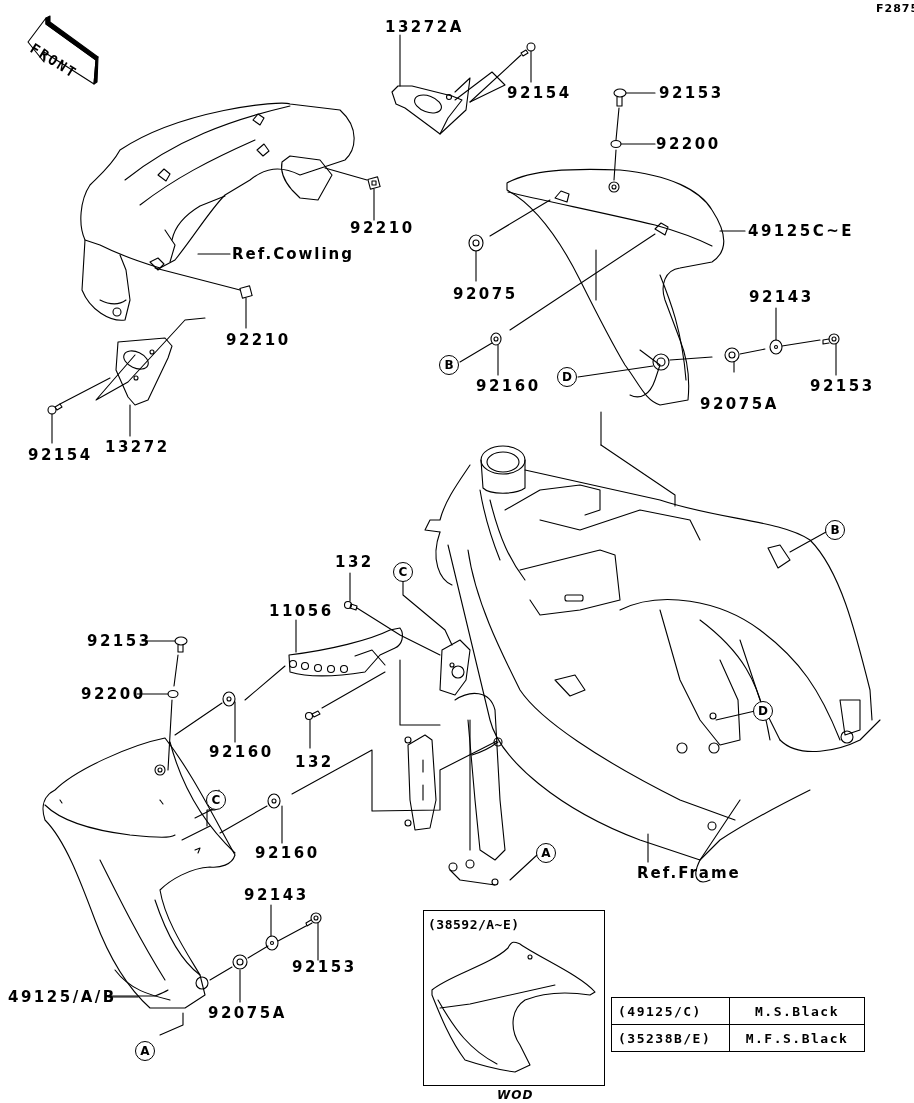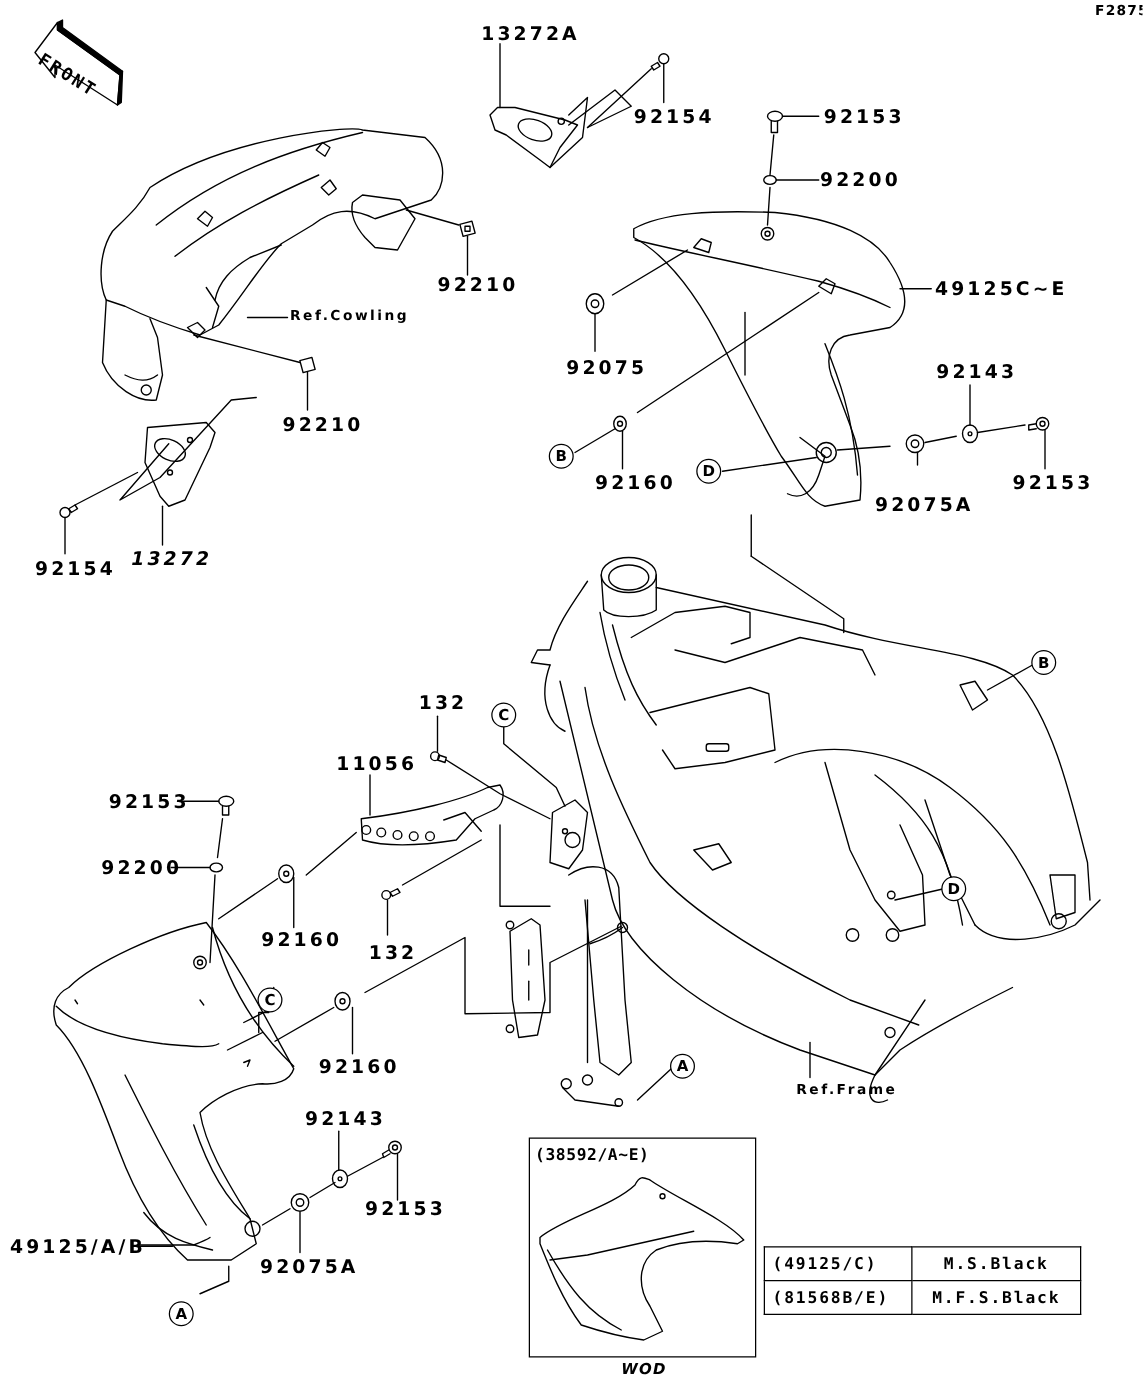--- a/index.html
+++ b/index.html
@@ -1,21 +1,21 @@
 <!DOCTYPE html>
 <html><head>
 <meta charset="utf-8">
 <style>
   html, body { margin: 0; padding: 0; background: #ffffff; }
   body { width: 914px; height: 1103px; position: relative; overflow: hidden;
          font-family: "DejaVu Sans Mono", monospace; color: #000; }
   #canvas { position: absolute; left: 0; top: 0; width: 914px; height: 1103px; }
   .lbl { position: absolute; font-family: "DejaVu Sans", sans-serif; font-weight: bold;
          font-size: 15px; letter-spacing: 2.5px; color: #000; white-space: nowrap; line-height: 1; }
-  .ref { font-size: 11px; letter-spacing: 2px; }
+  .ref { font-size: 15px; letter-spacing: 2px; }
   .figno { position: absolute; left: 848px; top: 2px; font-family: "DejaVu Sans", sans-serif;
            font-weight: bold; font-size: 11px; letter-spacing: 1px; margin-left: 28px; }
   .callout { position: absolute; width: 20px; height: 20px; border: 1.3px solid #000; border-radius: 50%;
              background: #fff; font-family: "DejaVu Sans", sans-serif; font-weight: bold; font-size: 12px;
              display: flex; align-items: center; justify-content: center; box-sizing: border-box; }
   .inset { position: absolute; left: 423px; top: 910px; width: 182px; height: 176px;
            border: 1.5px solid #000; box-sizing: border-box; }
   .inset-title { position: absolute; left: 4px; top: 6px; font-family: "DejaVu Sans Mono", monospace;
                  font-weight: bold; font-size: 13px; letter-spacing: 0.5px; }
   .inset-caption { position: absolute; left: 497px; top: 1088px; font-family: "DejaVu Sans", sans-serif;
@@ -352,21 +352,21 @@
 <div class="lbl" style="left:656px;top:137px;">92200</div>
 <div class="lbl" style="left:748px;top:224px;">49125C~E</div>
 <div class="lbl" style="left:350px;top:221px;">92210</div>
 <div class="lbl" style="left:226px;top:333px;">92210</div>
 <div class="lbl" style="left:453px;top:287px;">92075</div>
 <div class="lbl" style="left:749px;top:290px;">92143</div>
 <div class="lbl" style="left:476px;top:379px;">92160</div>
 <div class="lbl" style="left:700px;top:397px;">92075A</div>
 <div class="lbl" style="left:810px;top:379px;">92153</div>
 <div class="lbl" style="left:28px;top:448px;">92154</div>
-<div class="lbl" style="left:105px;top:440px;font-style:italic;">13272</div>
+<div class="lbl" style="left:105px;top:440px;">13272</div>
 <div class="lbl" style="left:335px;top:555px;">132</div>
 <div class="lbl" style="left:269px;top:604px;">11056</div>
 <div class="lbl" style="left:87px;top:634px;">92153</div>
 <div class="lbl" style="left:81px;top:687px;">92200</div>
 <div class="lbl" style="left:209px;top:745px;">92160</div>
 <div class="lbl" style="left:295px;top:755px;">132</div>
 <div class="lbl" style="left:255px;top:846px;">92160</div>
 <div class="lbl" style="left:244px;top:888px;">92143</div>
 <div class="lbl" style="left:292px;top:960px;">92153</div>
 <div class="lbl" style="left:8px;top:990px;">49125/A/B</div>
@@ -389,17 +389,17 @@
 </div>
 <div class="inset-caption">WOD</div>
 
 <table class="color-table">
   <tbody>
       <tr>
     <td class="code">(49125/C)</td>
     <td class="color">M.S.Black</td>
   </tr>
   <tr>
-    <td class="code">(81568B/E)</td>
+    <td class="code">(35238B/E)</td>
     <td class="color">M.F.S.Black</td>
   </tr>
 </tbody>
   </table>
 
 </body></html>

